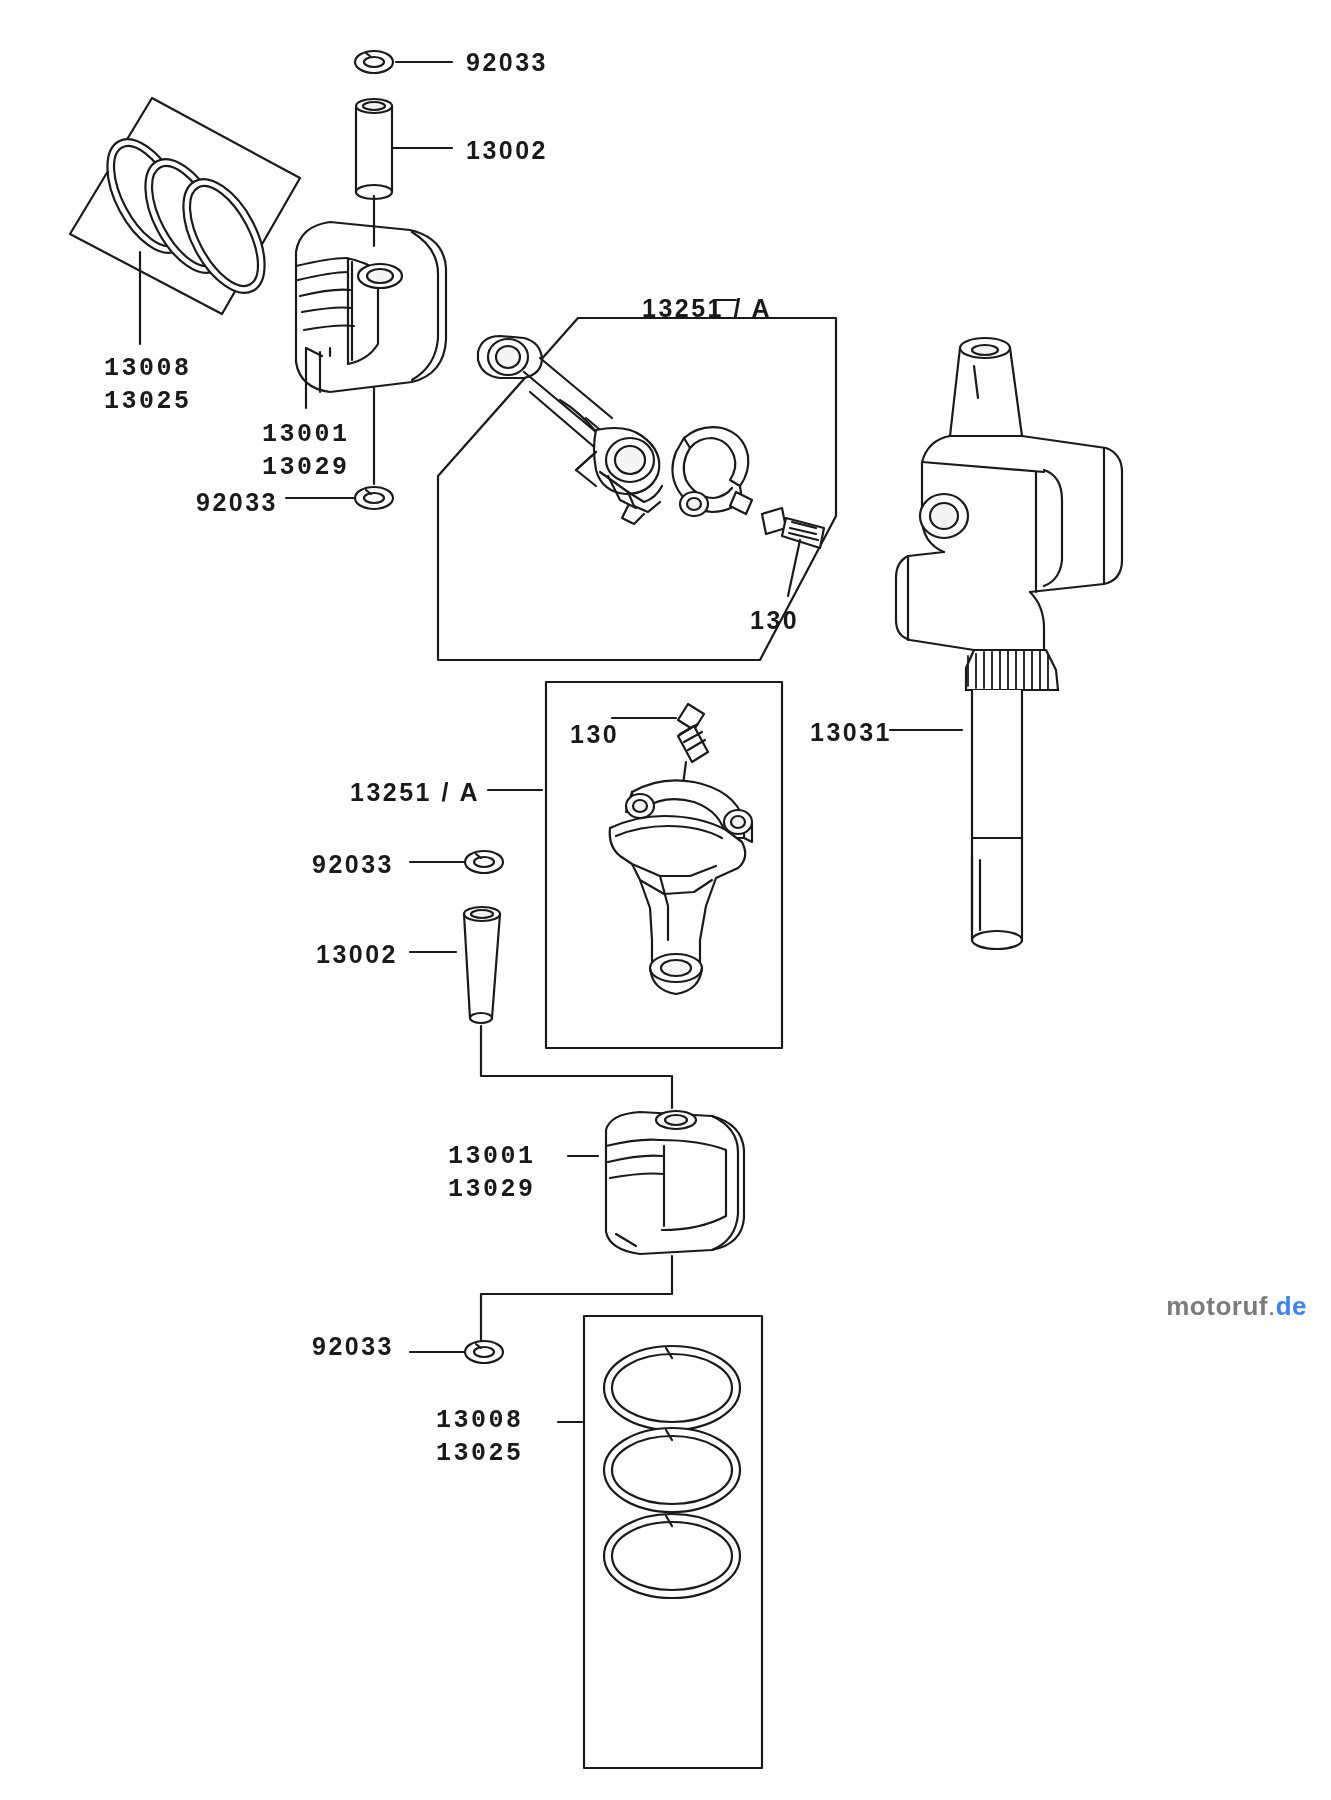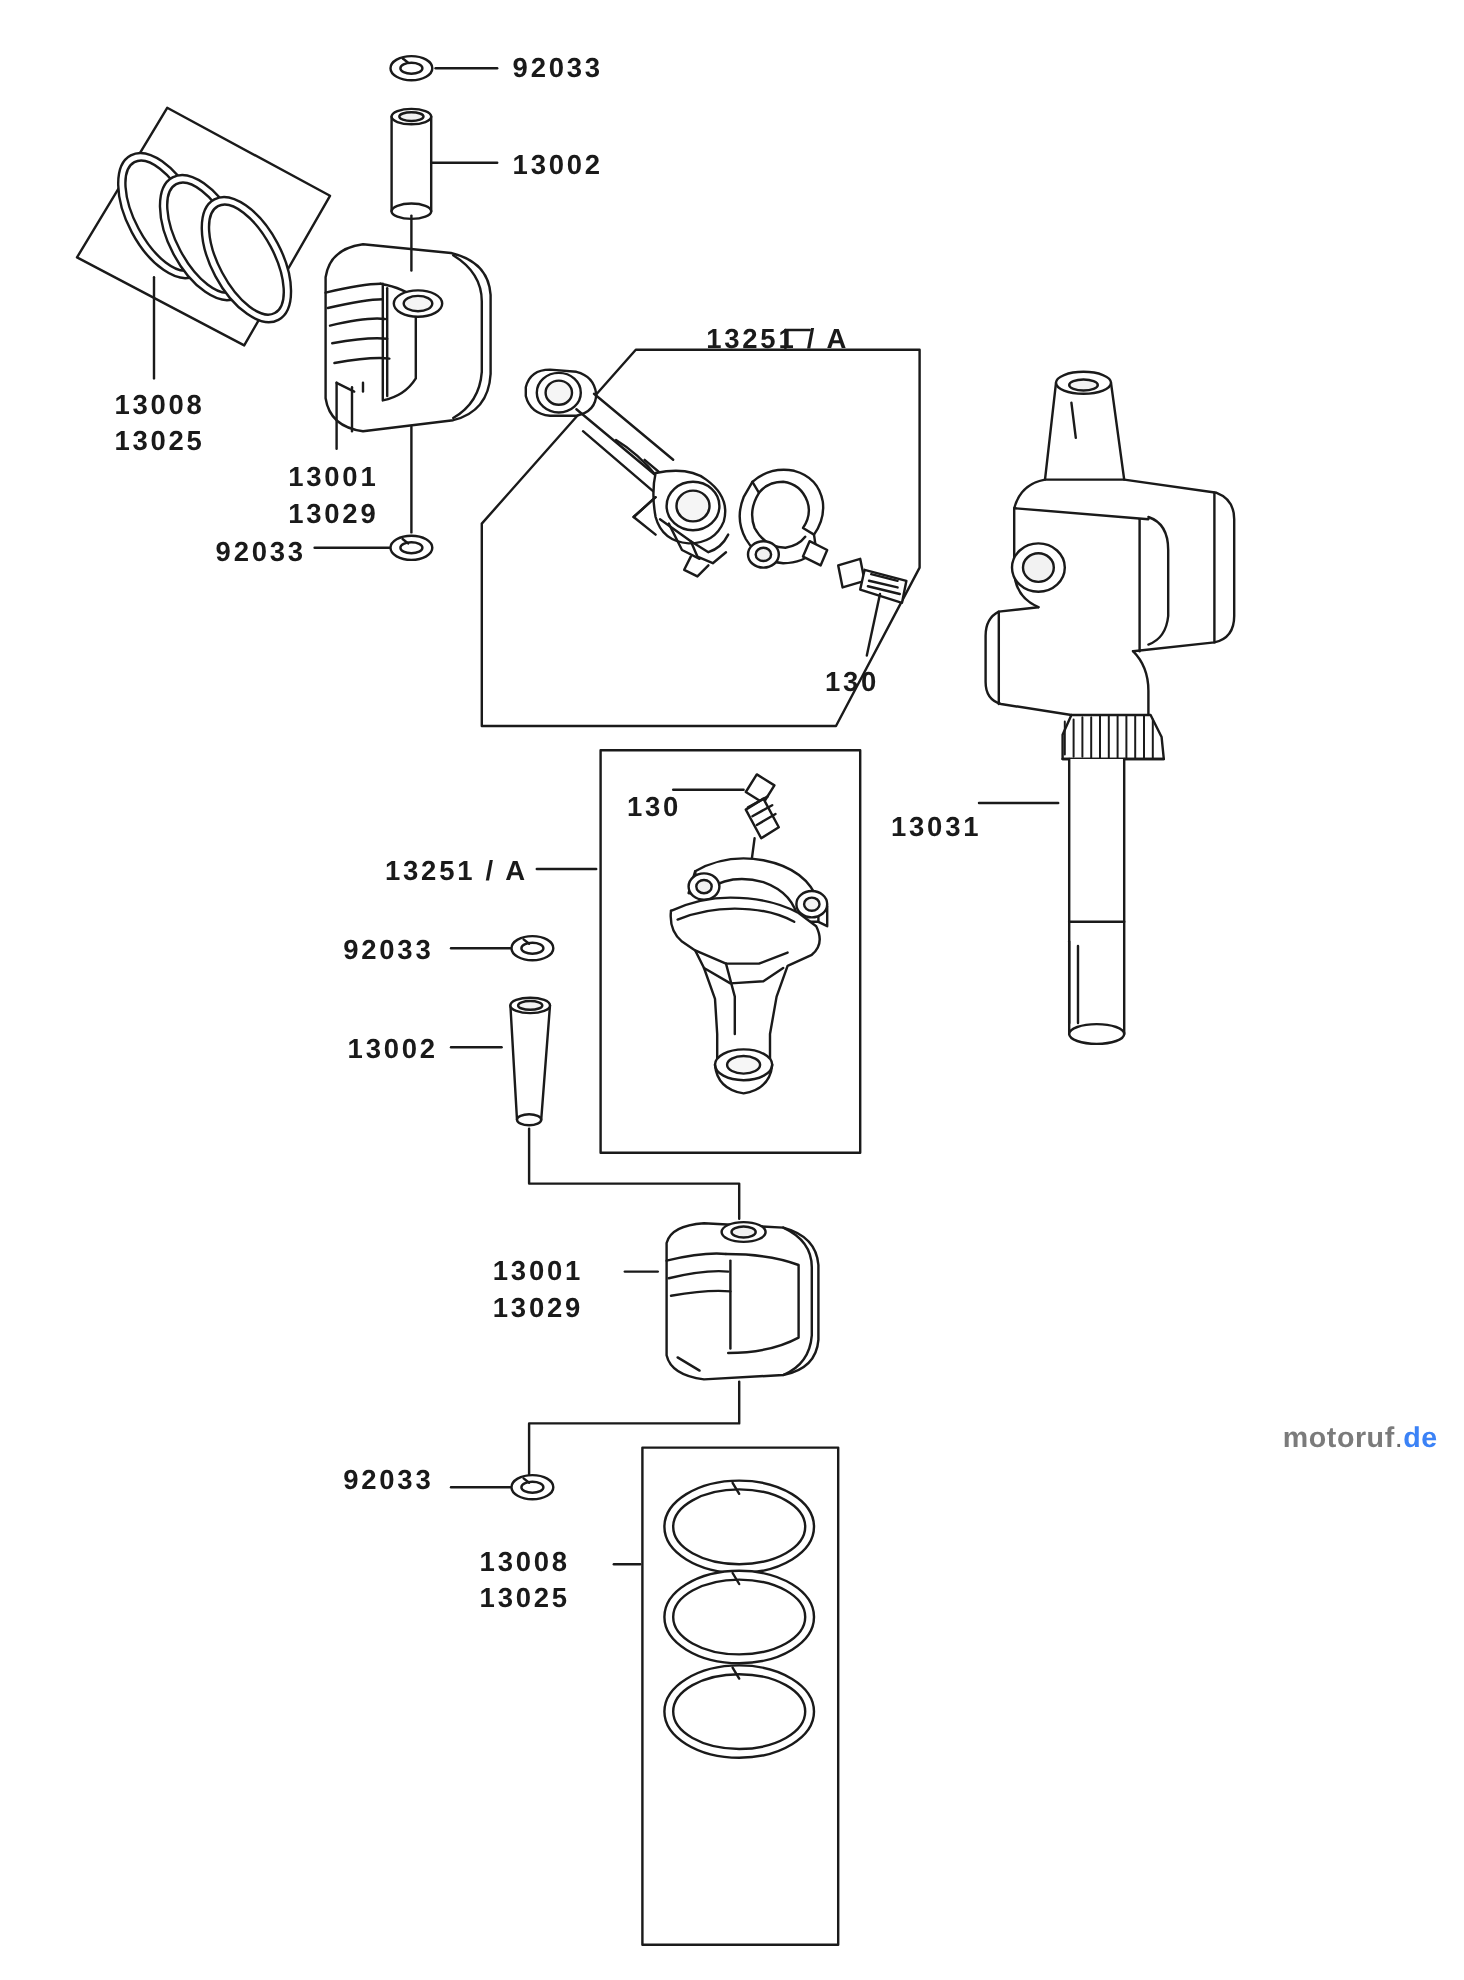--- a/index.html
+++ b/index.html
@@ -8,21 +8,21 @@
   .lbl {
     position:absolute;
     font-family:"Liberation Sans", sans-serif;
     font-size:25px;
     font-weight:700;
     letter-spacing:2.5px;
     color:#1a1a1a;
     white-space:pre;
     line-height:1.32;
   }
-  .lbl.two { line-height:1.32; }
+  .lbl.two { line-height:1.32;font-family:Liberation Mono, monospace; }
   svg.art { position:absolute; left:0; top:0; width:1331px; height:1800px; }
   .wm { position:absolute; right:24px; bottom:14px; font-size:26px; letter-spacing:0.5px; }
   .wm .m { color:#7b7b7b; font-weight:700; }
   .wm .r { color:#6b6b6b; font-weight:400; }
   .wm .de { color:#3b82f6; font-weight:700; }
 </style>
 </head>
 <body>
 
 <div id="sheet">
@@ -254,21 +254,21 @@
     </g>
   </svg>
 
   <div class="lbl" style="left:466px; top:46px;">92033</div>
   <div class="lbl" style="left:466px; top:134px;">13002</div>
   <div class="lbl two" style="left:104px; top:352px;"><span>13008</span><br><span>13025</span></div>
   <div class="lbl two" style="left:262px; top:418px;"><span>13001</span><br><span>13029</span></div>
   <div class="lbl" style="left:196px; top:486px;">92033</div>
   <div class="lbl" style="left:642px; top:292px;">13251 / A</div>
   <div class="lbl" style="left:750px; top:604px;">130</div>
-  <div class="lbl" style="left:810px; top:736px;">13031</div>
+  <div class="lbl" style="left:810px; top:716px;">13031</div>
   <div class="lbl" style="left:570px; top:718px;">130</div>
   <div class="lbl" style="left:350px; top:776px;">13251 / A</div>
   <div class="lbl" style="left:312px; top:848px;">92033</div>
   <div class="lbl" style="left:316px; top:938px;">13002</div>
   <div class="lbl two" style="left:448px; top:1140px;"><span>13001</span><br><span>13029</span></div>
   <div class="lbl" style="left:312px; top:1330px;">92033</div>
   <div class="lbl two" style="left:436px; top:1404px;"><span>13008</span><br><span>13025</span></div>
 
   <div class="wm">
     <span class="m">motoruf</span><span class="r">.</span><span class="de">de</span>

